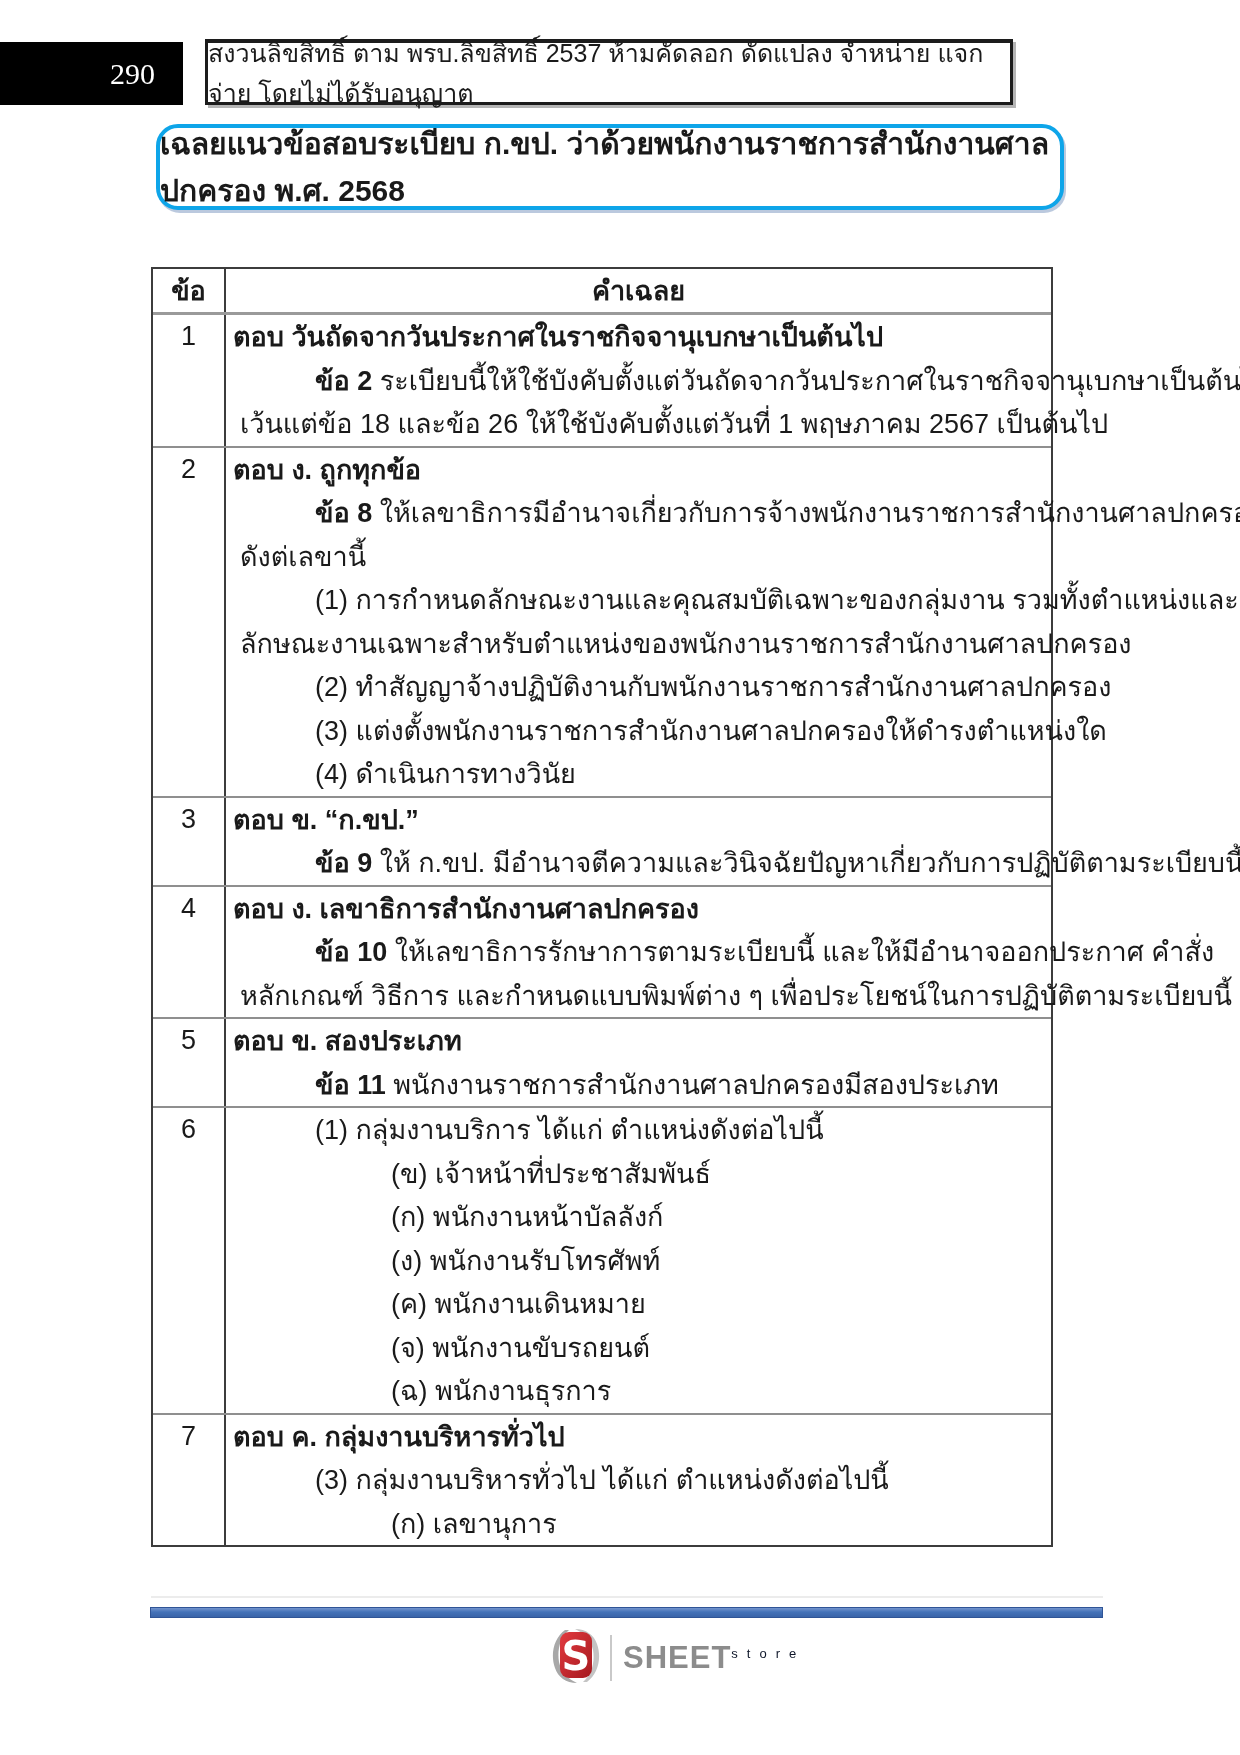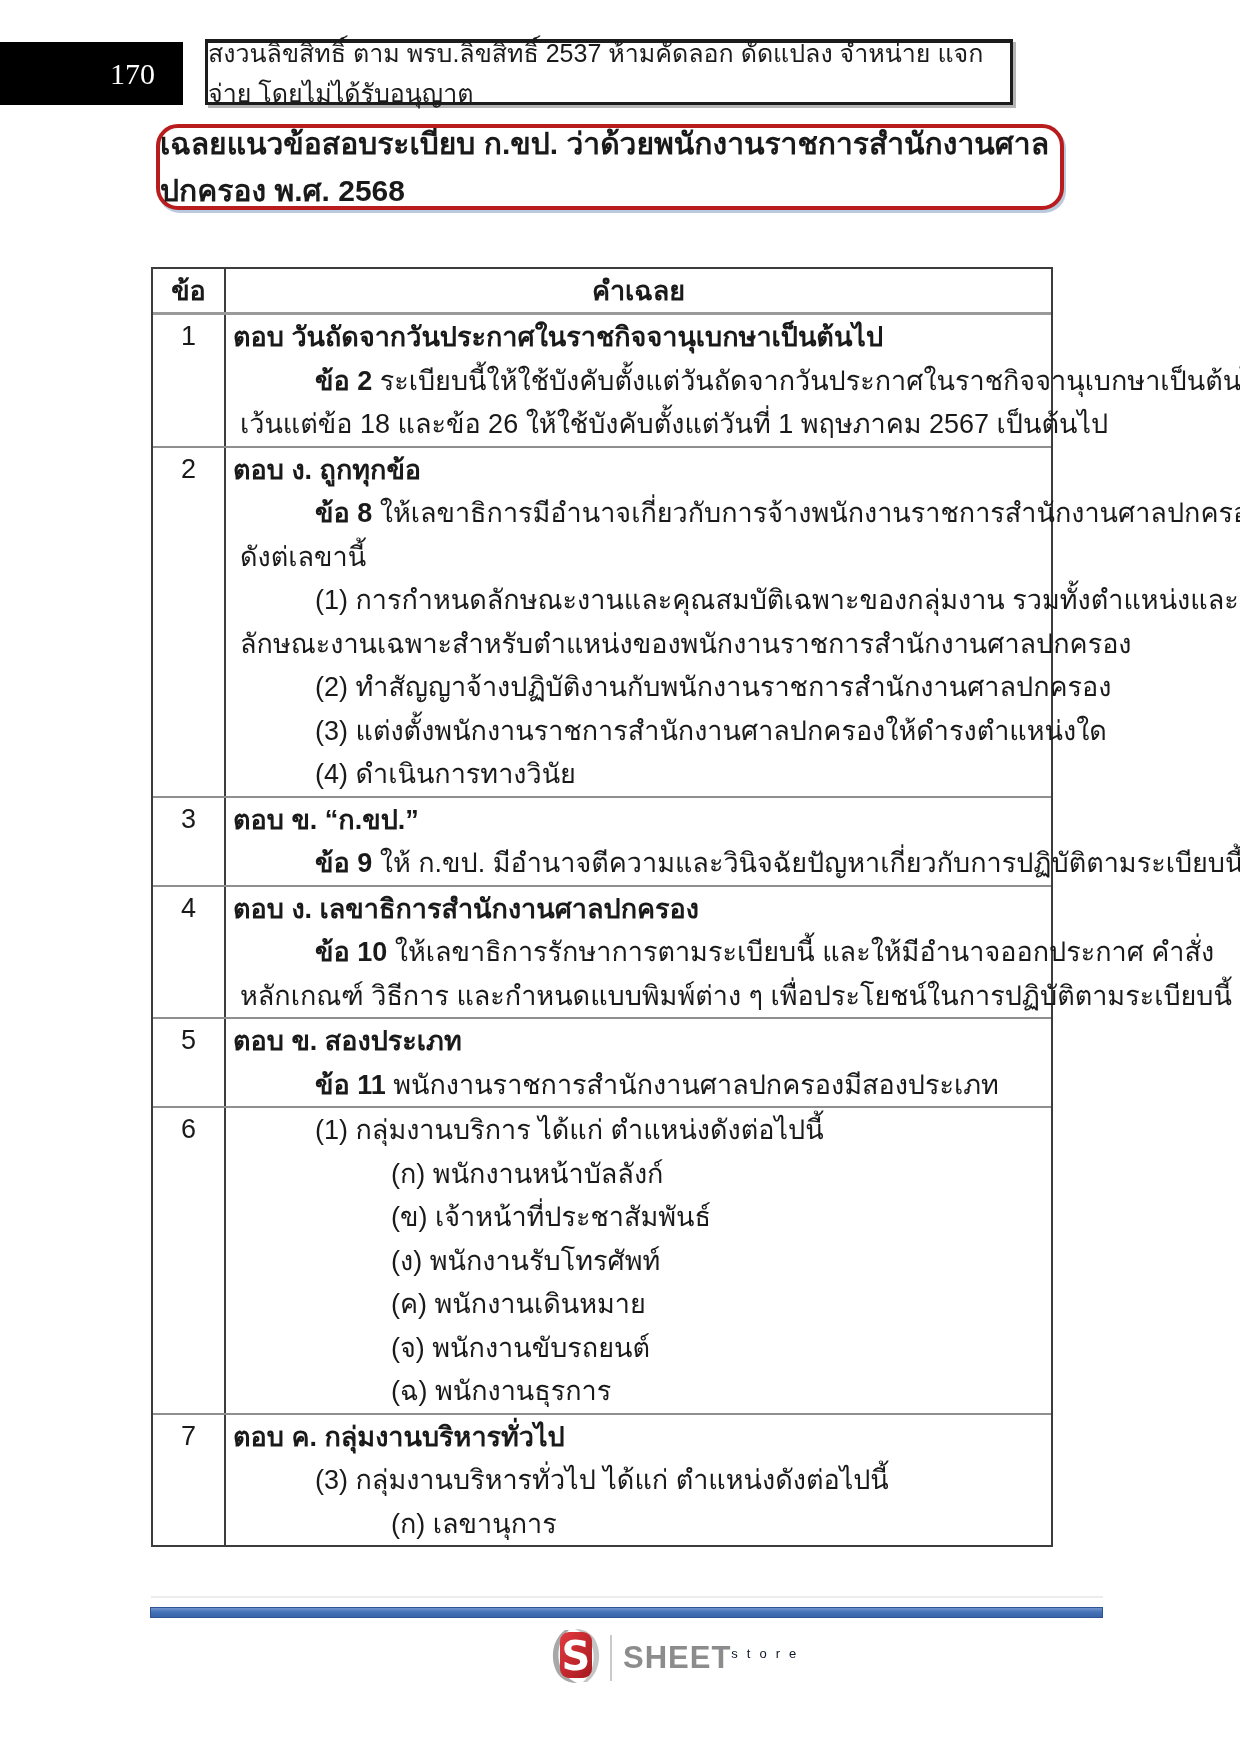--- a/index.html
+++ b/index.html
@@ -33,21 +33,21 @@
     box-sizing: border-box;
     display: flex; align-items: center; justify-content: center;
     font-size: 25px;
     background: #ffffff;
     margin-top: 32px;
   }
 
   
   .title-box {
     left: 156px; top: 124px; width: 908px; height: 86px;
-    border: 4px solid #b91c1c;
+    border: 4px solid #0ea5e9;
     border-radius: 22px;
     box-shadow: 2px 3px 0 rgba(60,100,160,0.35);
     box-sizing: border-box;
     display: flex; align-items: center; justify-content: center;
     font-size: 30px; font-weight: bold;
     background: #ffffff;
   }
 
   
   .answer-table {
@@ -121,21 +121,21 @@
   }
   .logo-sub {
     font-size: 13px; color: #0f172a;
     letter-spacing: 9px; margin-top: 3px;
   }
 </style>
 </head>
 <body>
 
 <div class="abs page-num-box">
-  <span>170</span>
+  <span>290</span>
 </div>
 
 <div class="abs copyright-box">
   <span>สงวนลิขสิทธิ์ ตาม พรบ.ลิขสิทธิ์ 2537 ห้ามคัดลอก ดัดแปลง จำหน่าย แจกจ่าย โดยไม่ได้รับอนุญาต</span>
 </div>
 
 <div class="abs title-box">
   <span>เฉลยแนวข้อสอบระเบียบ ก.ขป. ว่าด้วยพนักงานราชการสำนักงานศาลปกครอง พ.ศ. 2568</span>
 </div>
 
@@ -190,22 +190,22 @@
     <div class="ans-cell">
       <div class="line answer">ตอบ ข. สองประเภท</div>
       <div class="line ref"><span class="bold-prefix">ข้อ 11</span><span> พนักงานราชการสำนักงานศาลปกครองมีสองประเภท</span></div>
     </div>
   </div>
 
   <div class="t-row">
     <div class="num-cell">6</div>
     <div class="ans-cell">
       <div class="line item">(1) กลุ่มงานบริการ ได้แก่ ตำแหน่งดังต่อไปนี้</div>
+      <div class="line sub">(ข) เจ้าหน้าที่ประชาสัมพันธ์</div>
       <div class="line sub">(ก) พนักงานหน้าบัลลังก์</div>
-      <div class="line sub">(ข) เจ้าหน้าที่ประชาสัมพันธ์</div>
       <div class="line sub">(ง) พนักงานรับโทรศัพท์</div>
       <div class="line sub">(ค) พนักงานเดินหมาย</div>
       <div class="line sub">(จ) พนักงานขับรถยนต์</div>
       <div class="line sub">(ฉ) พนักงานธุรการ</div>
     </div>
   </div>
 
   <div class="t-row">
     <div class="num-cell">7</div>
     <div class="ans-cell">

